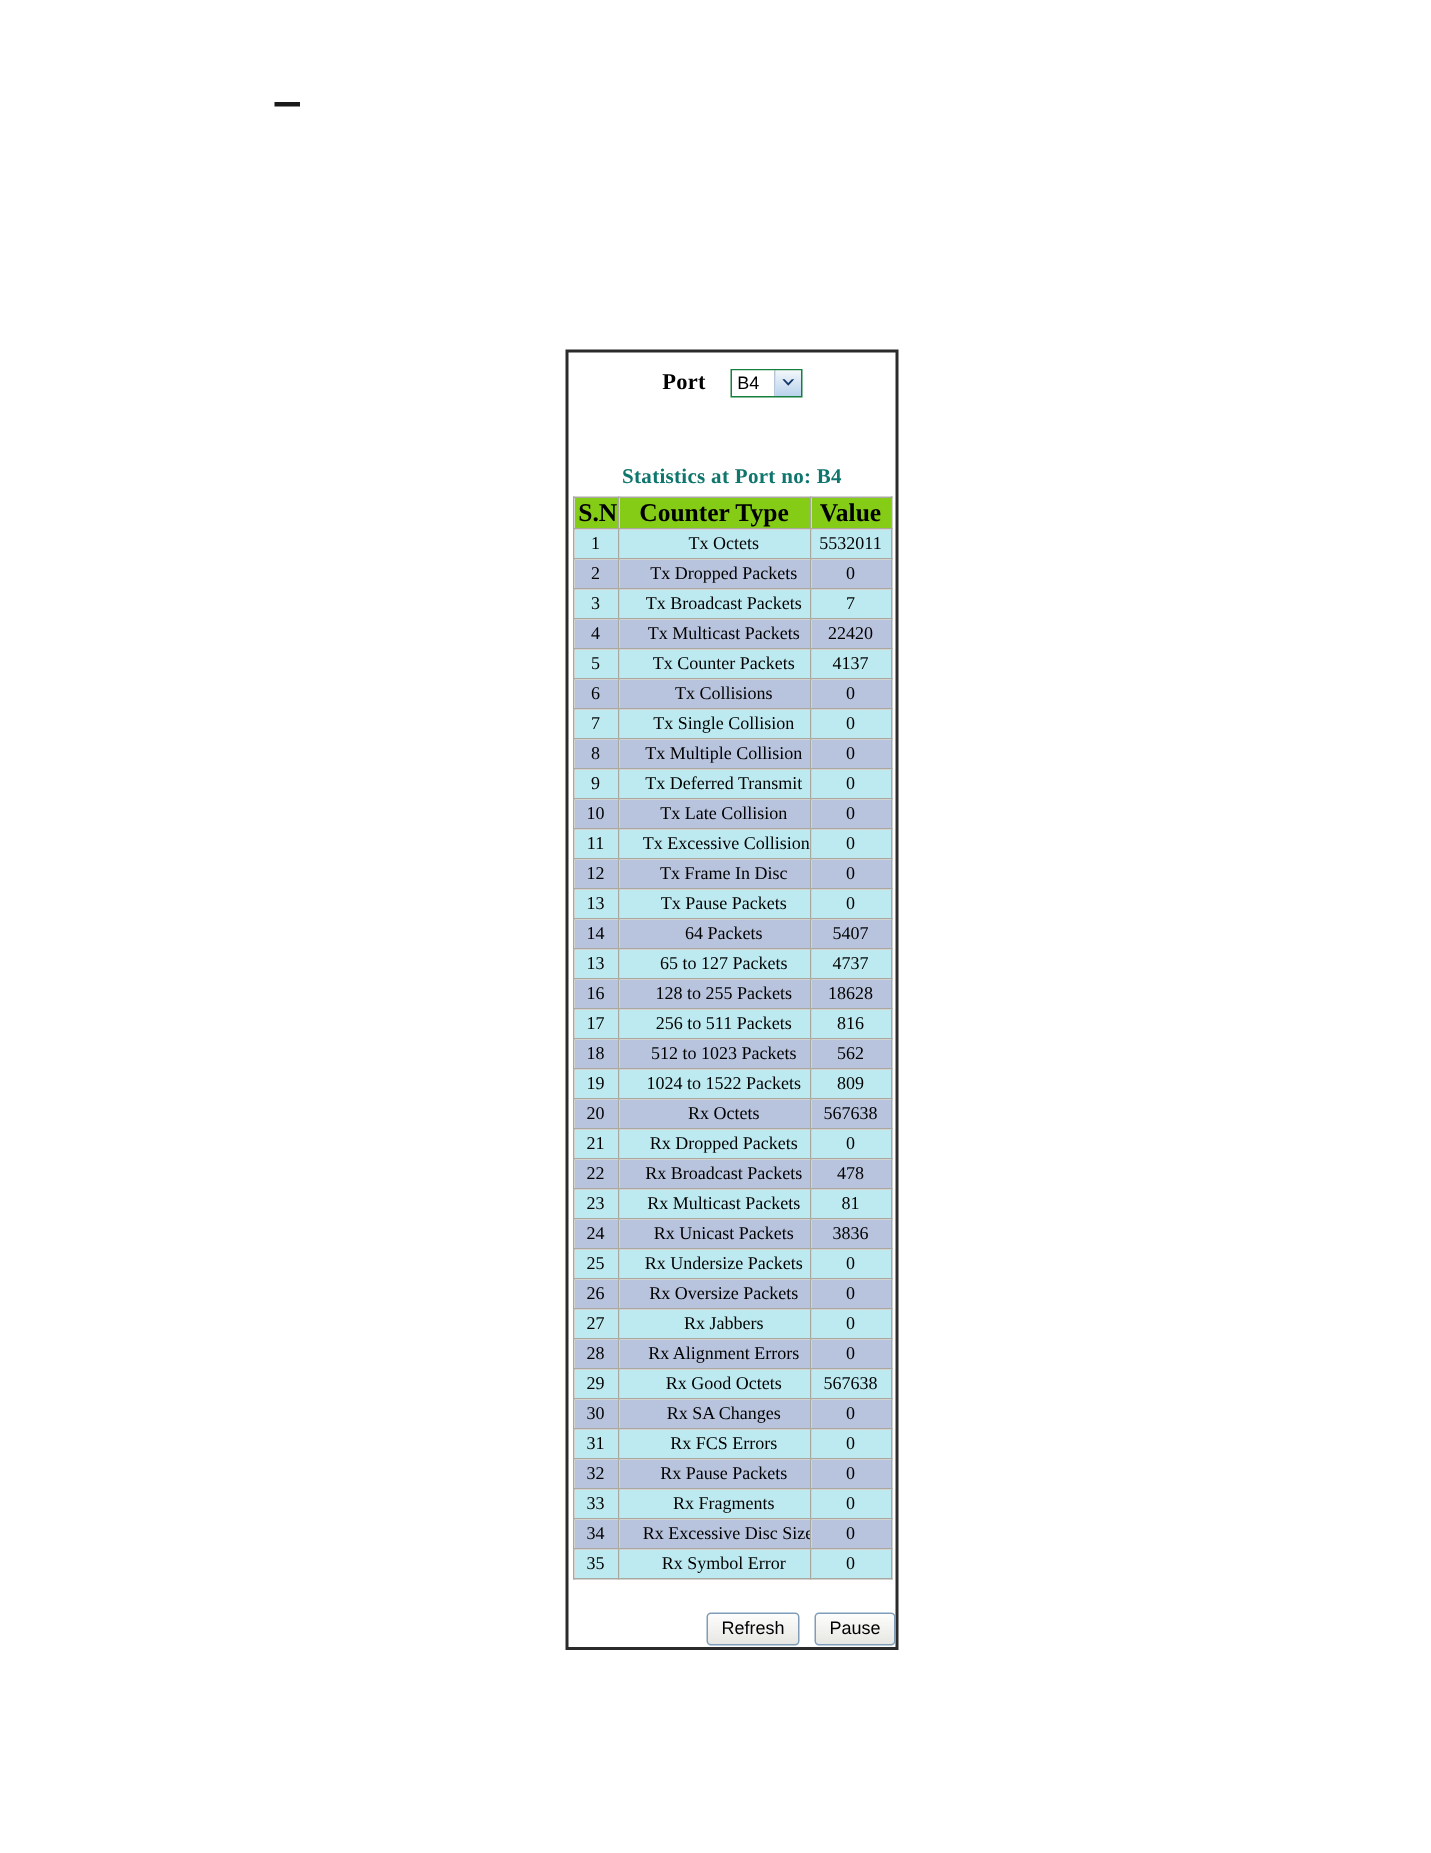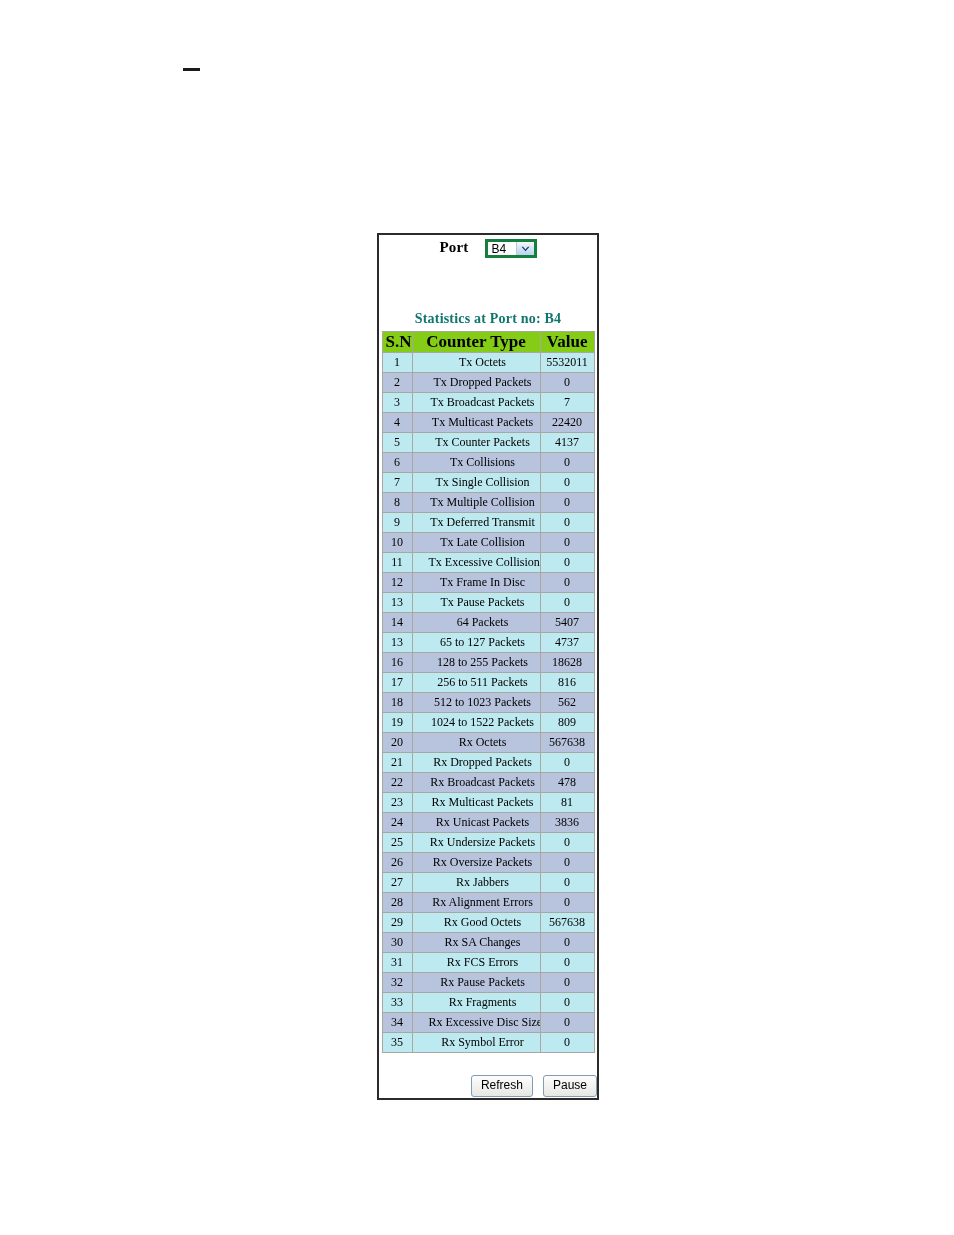--- a/index.html
+++ b/index.html
@@ -34,38 +34,38 @@
     height: 867px;
     border: 2px solid #2b2b2b;
     background: #ffffff;
     box-sizing: border-box;
   }
 
   
   .port-row {
     height: 36px;
     display: flex;
-    align-items: flex-start;
+    align-items: center;
     justify-content: center;
     gap: 16px;
     padding-top: 4px;
     box-sizing: border-box;
   }
   .port-label {
     font-family: "Liberation Serif", serif;
     font-weight: bold;
     font-size: 15px;
     color: #000000;
     letter-spacing: 0.2px;
   }
   .port-select {
     display: inline-flex;
     align-items: stretch;
     height: 19px;
-    border: 3px solid #15803d;
+    border: 1px solid #15803d;
     background: #ffffff;
     box-sizing: border-box;
   }
   .port-select-value {
     font-family: "Liberation Sans", sans-serif;
     font-size: 12px;
     color: #000000;
     padding: 0 5px 0 4px;
     display: flex;
     align-items: center;

